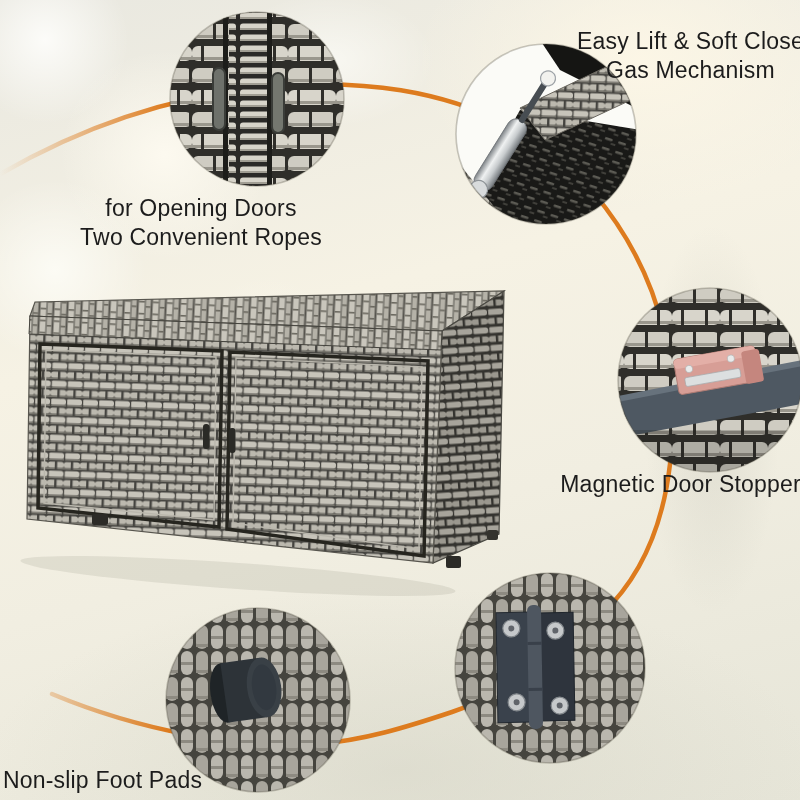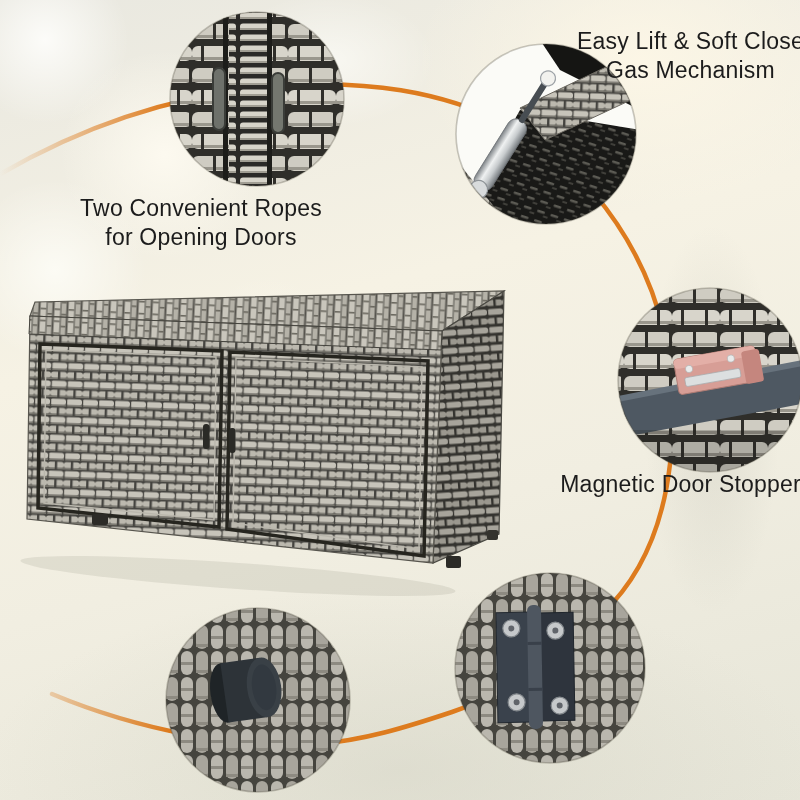--- a/index.html
+++ b/index.html
@@ -237,28 +237,31 @@
           <rect x="224" y="660" width="40" height="60" fill="#2d3338"></rect>
           <ellipse cx="264" cy="690" rx="17" ry="30" fill="#394046"></ellipse>
           <ellipse cx="264" cy="690" rx="12" ry="23" fill="#323940"></ellipse>
         </g>
       </g>
       <circle cx="258" cy="700" r="92" fill="none" stroke="rgba(80,75,62,0.3)" stroke-width="1.6"></circle>
     </g>
   </svg>
 
   <div class="label" id="lab-ropes">
+    <span>for Opening Doors</span>
     <span>Two Convenient Ropes</span>
-    <span>for Opening Doors</span>
   </div>
 
   <div class="label" id="lab-gas">
     <span>Easy Lift &amp; Soft Close</span>
     <span>Gas Mechanism</span>
   </div>
 
   <div class="label" id="lab-magnet">
     <span>Magnetic Door Stopper</span>
   </div>
 
 
+  <div class="label" id="lab-foot">
+    <span>Non-slip Foot Pads</span>
+  </div>
 
 </div>
 
 </body></html>

